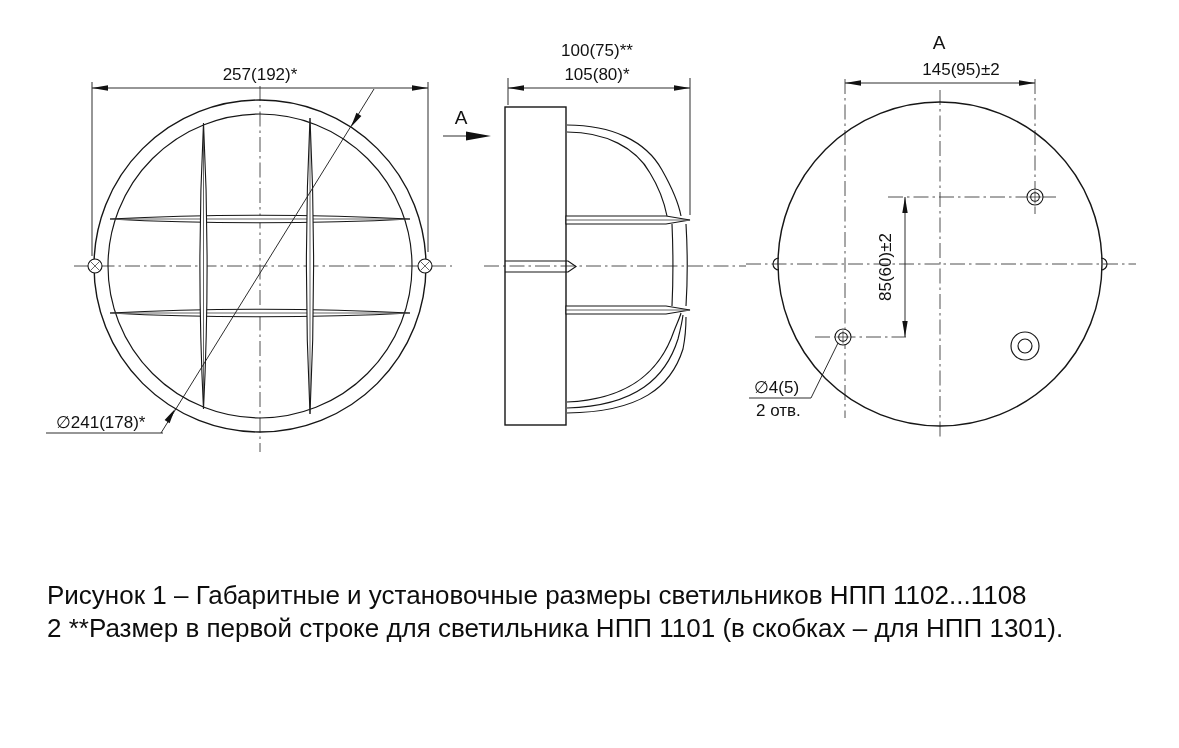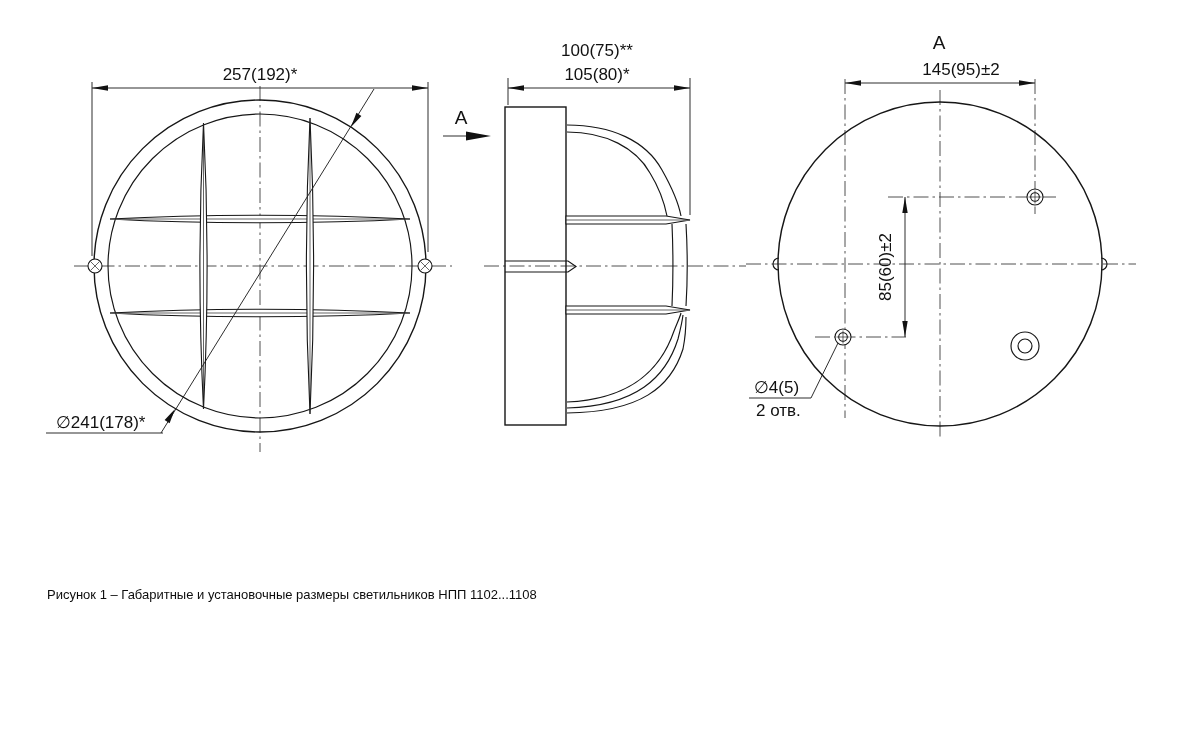--- a/index.html
+++ b/index.html
@@ -13,21 +13,21 @@
   .tl{fill:none;stroke:#222222;stroke-width:0.95;}          
   .rl{fill:none;stroke:#222222;stroke-width:0.7;}           
   .ah{fill:#111111;stroke:none;}                            
   .bar{fill:#ffffff;stroke:#161616;stroke-width:1.1;}
   .wf{fill:#ffffff;stroke:#161616;stroke-width:1.1;}
   .dim{font:17px "Liberation Sans", sans-serif;fill:#111;}
   .dimm{font:17px "Liberation Sans", sans-serif;fill:#111;text-anchor:middle;}
   .vlbl{font:19px "Liberation Sans", sans-serif;fill:#111;text-anchor:middle;}
   
   .notes{position:absolute;left:47px;top:579px;color:#0d0d0d;
-         font-size:13px;line-height:32.5px;white-space:nowrap;}
+         font-size:26px;line-height:32.5px;white-space:nowrap;}
 </style>
 </head>
 <body>
 
 <div class="stage">
 <svg width="1179" height="748" viewBox="0 0 1179 748">
 
   <g>
     <path class="cl" d="M74,266 H452"></path>
     <path class="cl" d="M260,86 V452"></path>
@@ -129,14 +129,15 @@
     <text class="dimm" x="891" y="267" transform="rotate(-90 891 267)">85(60)±2</text>
 
     <path class="tl" d="M749,398 H811 L838,343"></path>
     <text class="dim" x="754" y="393">∅4(5)</text>
     <text class="dim" x="756" y="416">2 отв.</text>
   </g>
 </svg>
 
 <div class="notes">
   <div>Рисунок 1 – Габаритные и установочные размеры светильников НПП 1102...1108</div>
+  <div>2 **Размер в первой строке для светильника НПП 1101 (в скобках – для НПП 1301).</div>
 </div>
 </div>
 
 </body></html>

